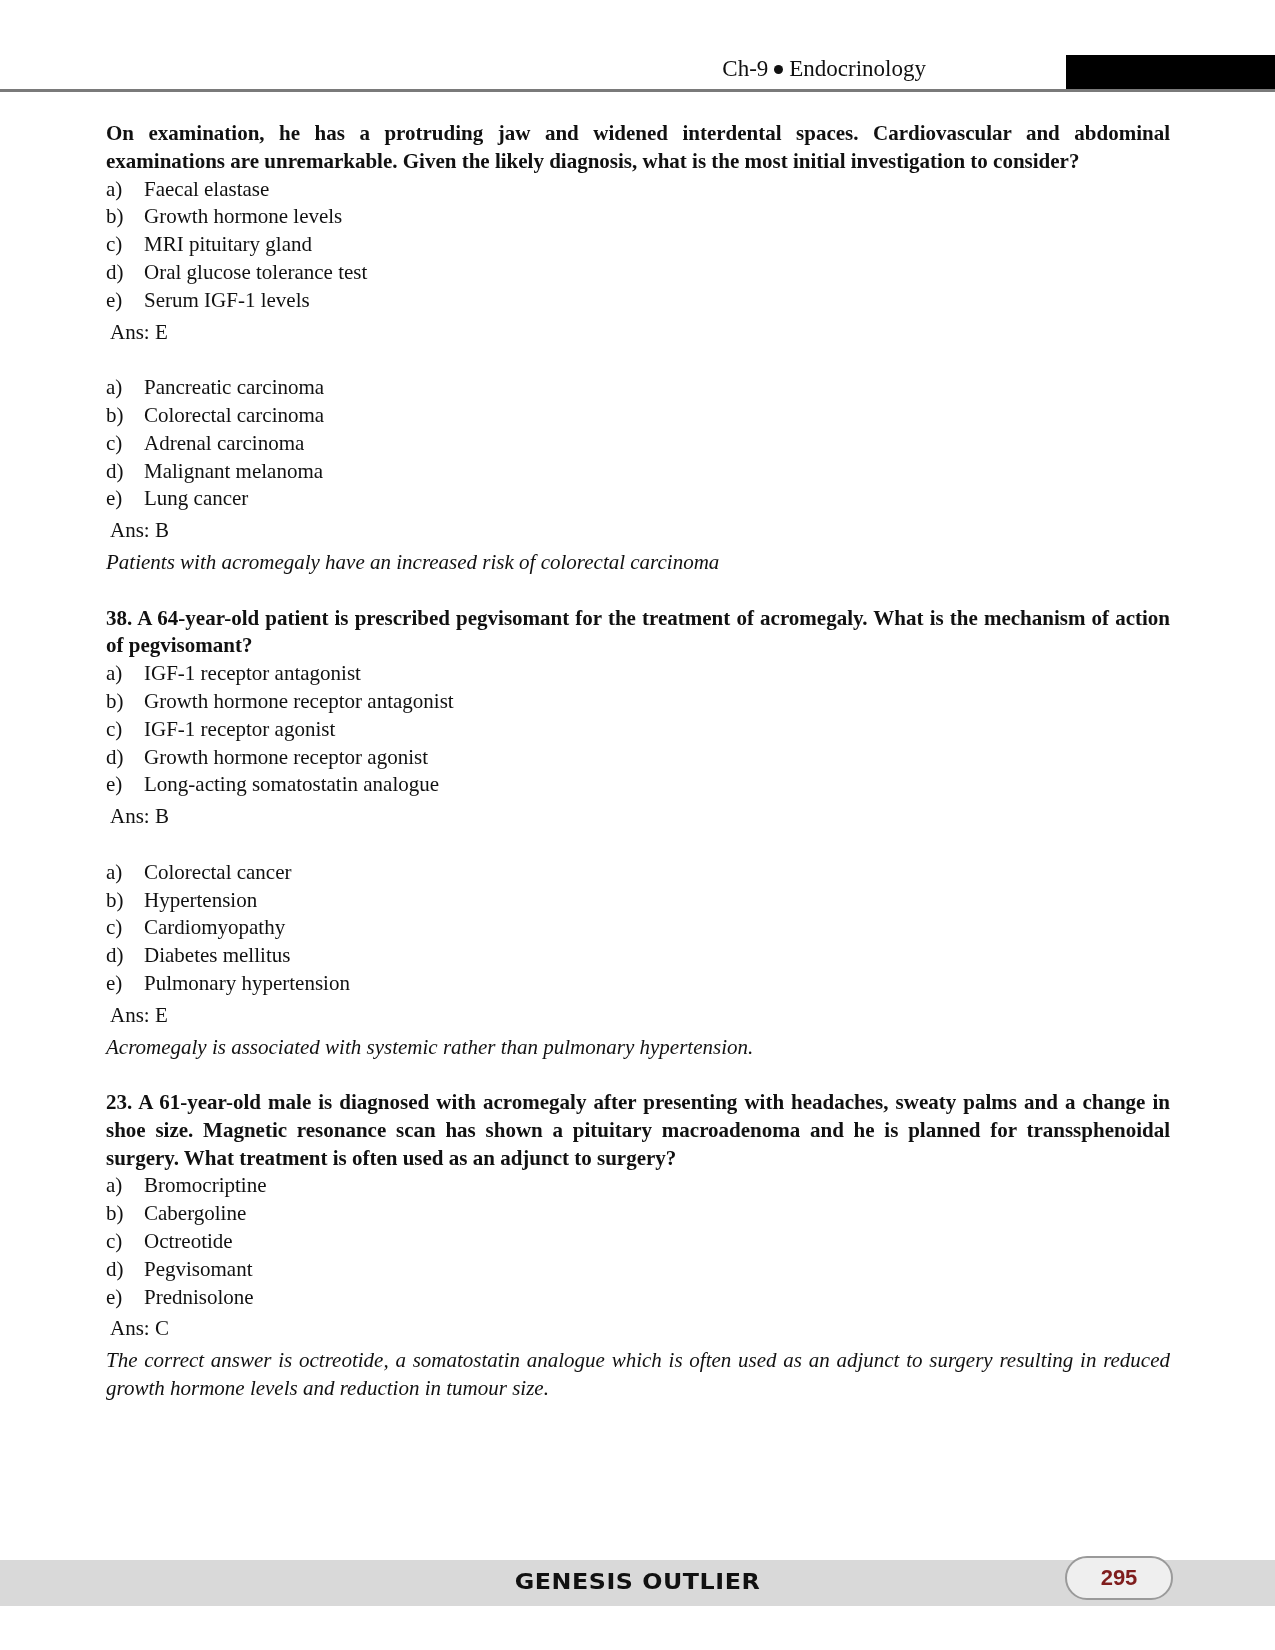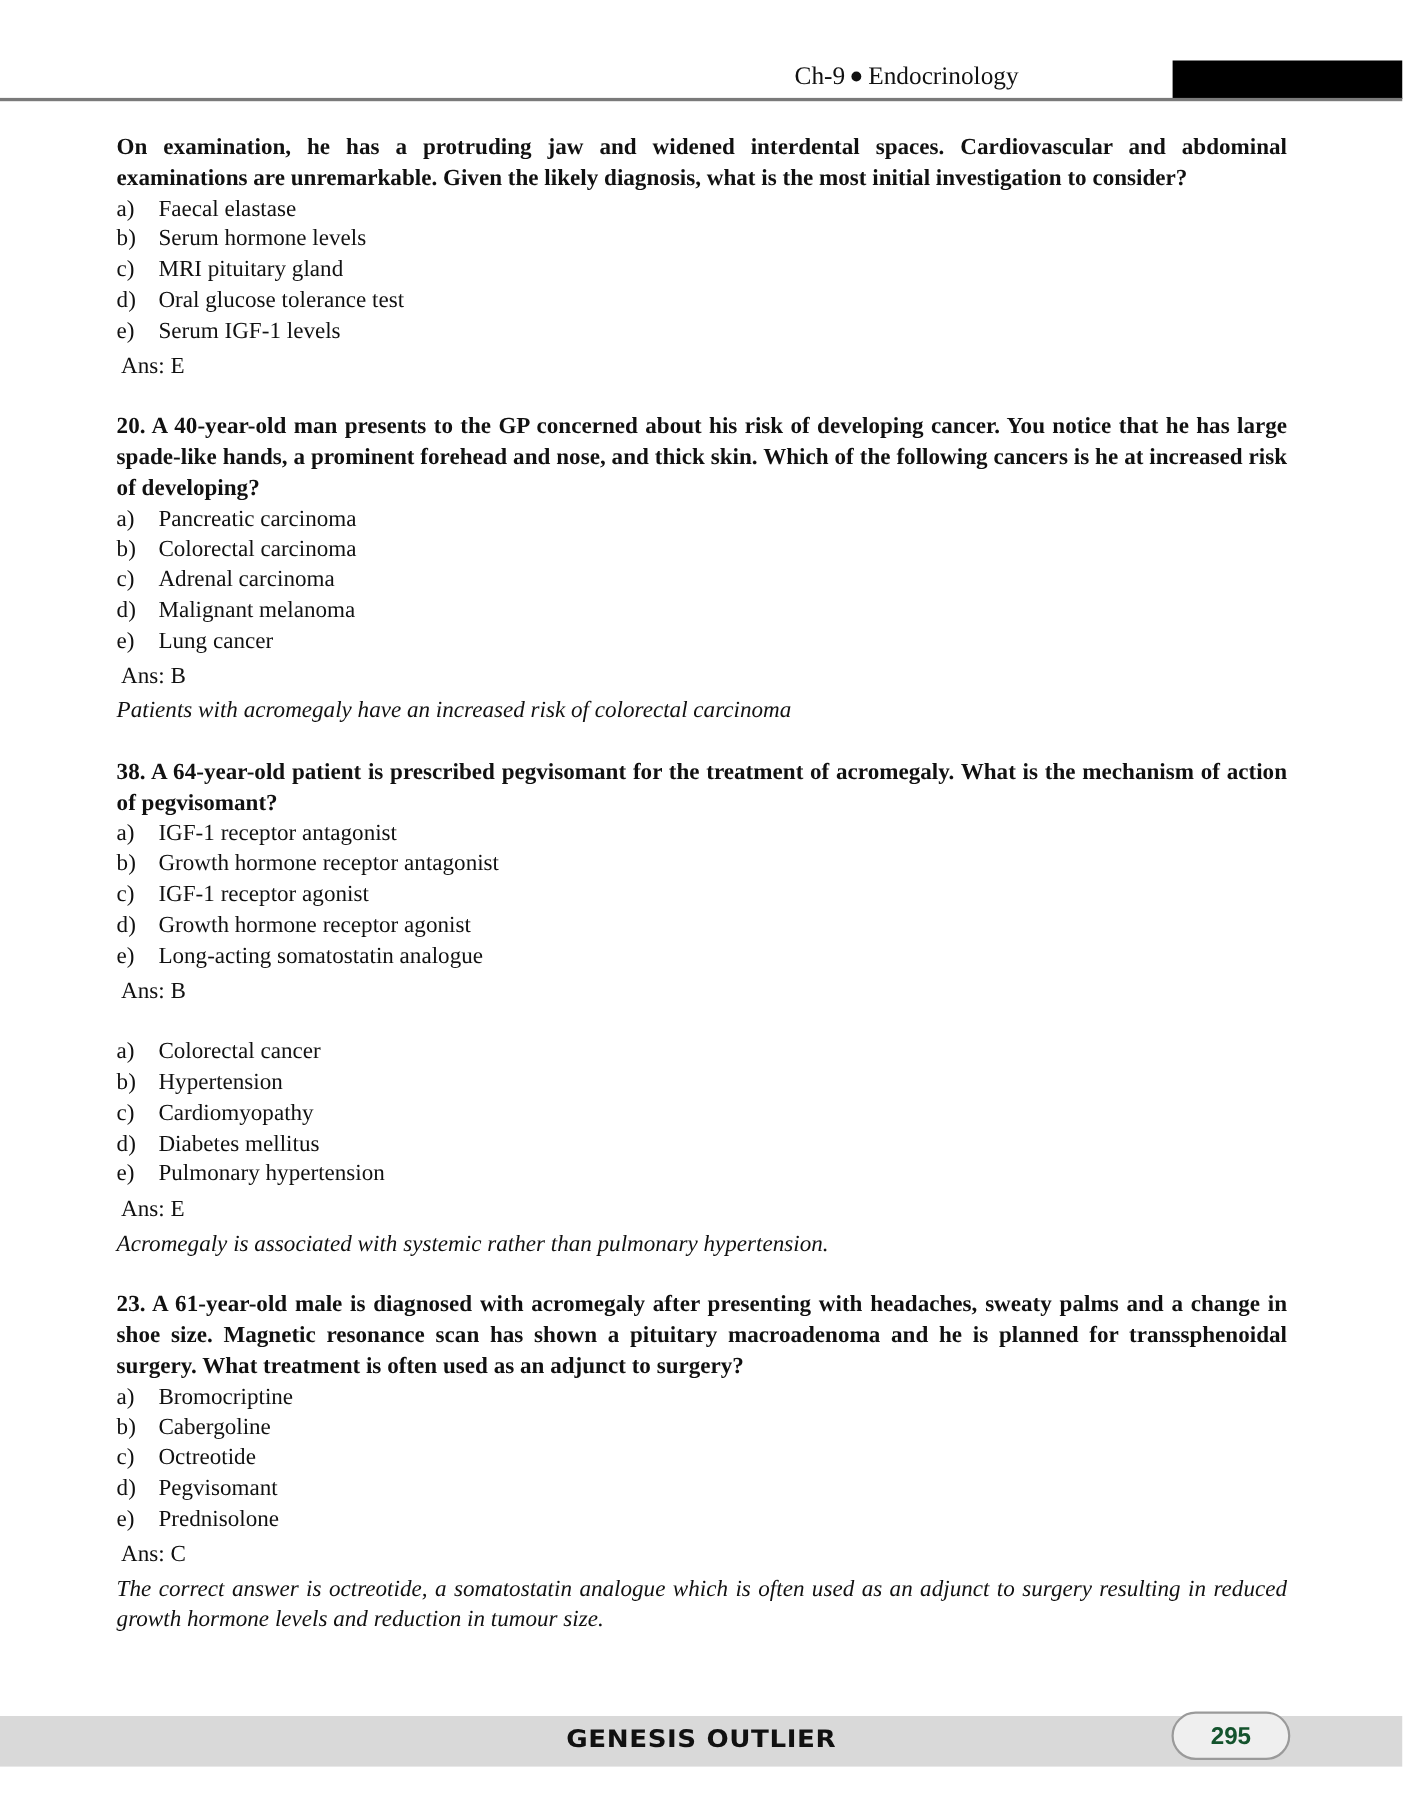--- a/index.html
+++ b/index.html
@@ -21,21 +21,21 @@
   .ans { font-weight: normal; margin: 4px; }
   .expl { margin: 0; text-align: justify; font-style: italic; }
 
   .footer-band { position: absolute; left: 0; top: 1560px; width: 1275px; height: 46px; background: #d9d9d9; }
   .footer-brand { position: absolute; left: 0; width: 1275px; top: 1567px; text-align: center;
                   font-family: "DejaVu Sans", "Liberation Sans", sans-serif; font-weight: bold;
                   font-size: 22px; letter-spacing: 0.5px; line-height: 30px; color: #111; transform: scaleX(1.08); }
   .page-pill { position: absolute; left: 1065px; top: 1556px; width: 108px; height: 44px; border-radius: 22px;
                background: #efefef; border: 2px solid #9a9a9a; box-sizing: border-box;
                display: flex; align-items: center; justify-content: center;
-               font-family: "Liberation Sans", "DejaVu Sans", sans-serif; font-weight: bold; font-size: 22px; color: #14532d; }
+               font-family: "Liberation Sans", "DejaVu Sans", sans-serif; font-weight: bold; font-size: 22px; color: #7f1d1d; }
 </style>
 </head>
 <body>
 
 <div class="header">
   <div class="header-title">
     <span>Ch-9</span><span class="dot"></span><span>Endocrinology</span>
   </div>
   <div class="header-block"></div>
   <div class="header-rule"></div>
@@ -44,39 +44,38 @@
 <div class="content">
 
   <div class="q">
     <p class="stem">On examination, he has a protruding jaw and widened interdental spaces. Cardiovascular and abdominal examinations are unremarkable. Given the likely diagnosis, what is the most initial investigation to consider?</p>
     <div class="opt">
         <span class="lbl">a)</span>
         <span>Faecal elastase</span>
       </div>
     <div class="opt">
         <span class="lbl">b)</span>
-        <span>Serum hormone levels</span>
+        <span>Growth hormone levels</span>
       </div>
     <div class="opt">
         <span class="lbl">c)</span>
         <span>MRI pituitary gland</span>
       </div>
     <div class="opt">
         <span class="lbl">d)</span>
         <span>Oral glucose tolerance test</span>
       </div>
     <div class="opt">
         <span class="lbl">e)</span>
         <span>Serum IGF-1 levels</span>
       </div>
     <p class="ans">Ans: E</p>
   </div>
 
   <div class="q">
-    <p class="stem">20. A 40-year-old man presents to the GP concerned about his risk of developing cancer. You notice that he has large spade-like hands, a prominent forehead and nose, and thick skin. Which of the following cancers is he at increased risk of developing?</p>
     <div class="opt">
         <span class="lbl">a)</span>
         <span>Pancreatic carcinoma</span>
       </div>
     <div class="opt">
         <span class="lbl">b)</span>
         <span>Colorectal carcinoma</span>
       </div>
     <div class="opt">
         <span class="lbl">c)</span>

